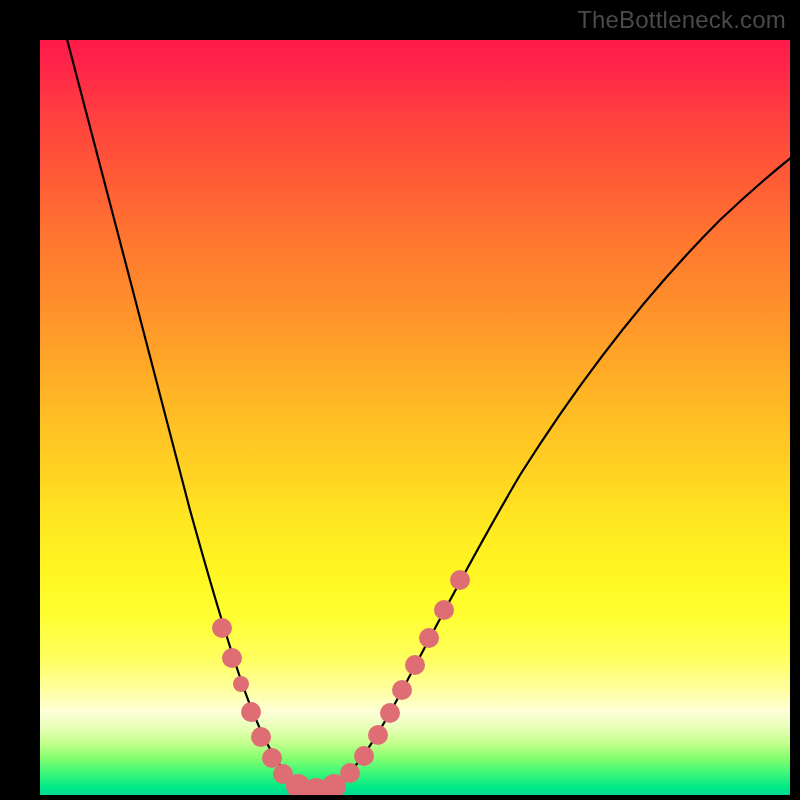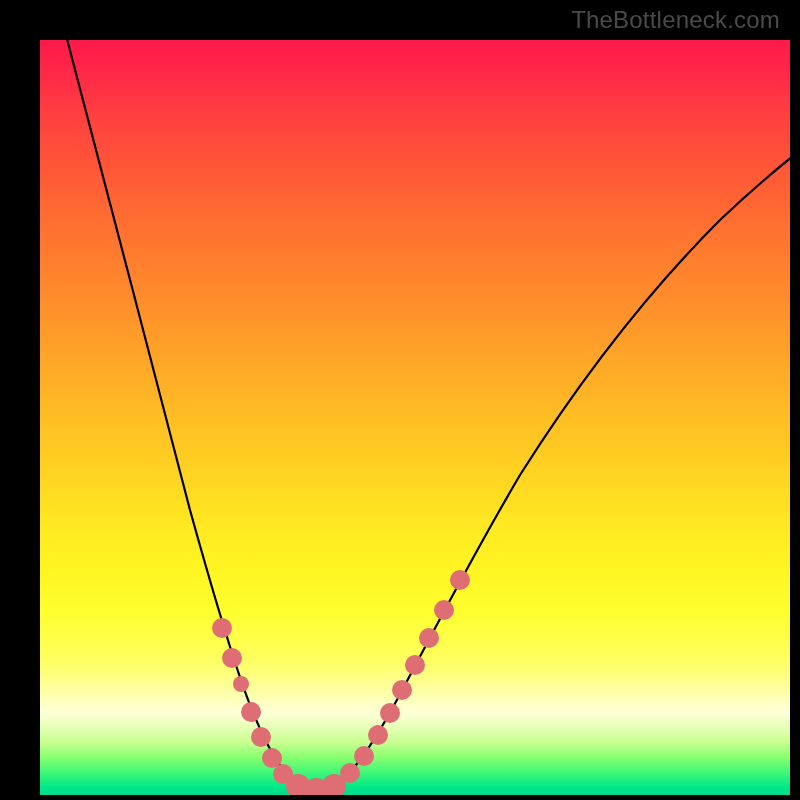--- a/index.html
+++ b/index.html
@@ -7,21 +7,21 @@
     width: 800px;
     height: 800px;
     background: #000;
     position: relative;
     overflow: hidden;
     font-family: Arial, sans-serif;
   }
   .watermark {
     position: absolute;
     top: 6px;
-    right: 20px;
+    right: 14px;
     color: #4a4a4a;
     font-size: 24px;
     font-weight: 500;
     z-index: 10;
     letter-spacing: 0.2px;
   }
   .plot-area {
     position: absolute;
     left: 40px;
     top: 40px;

